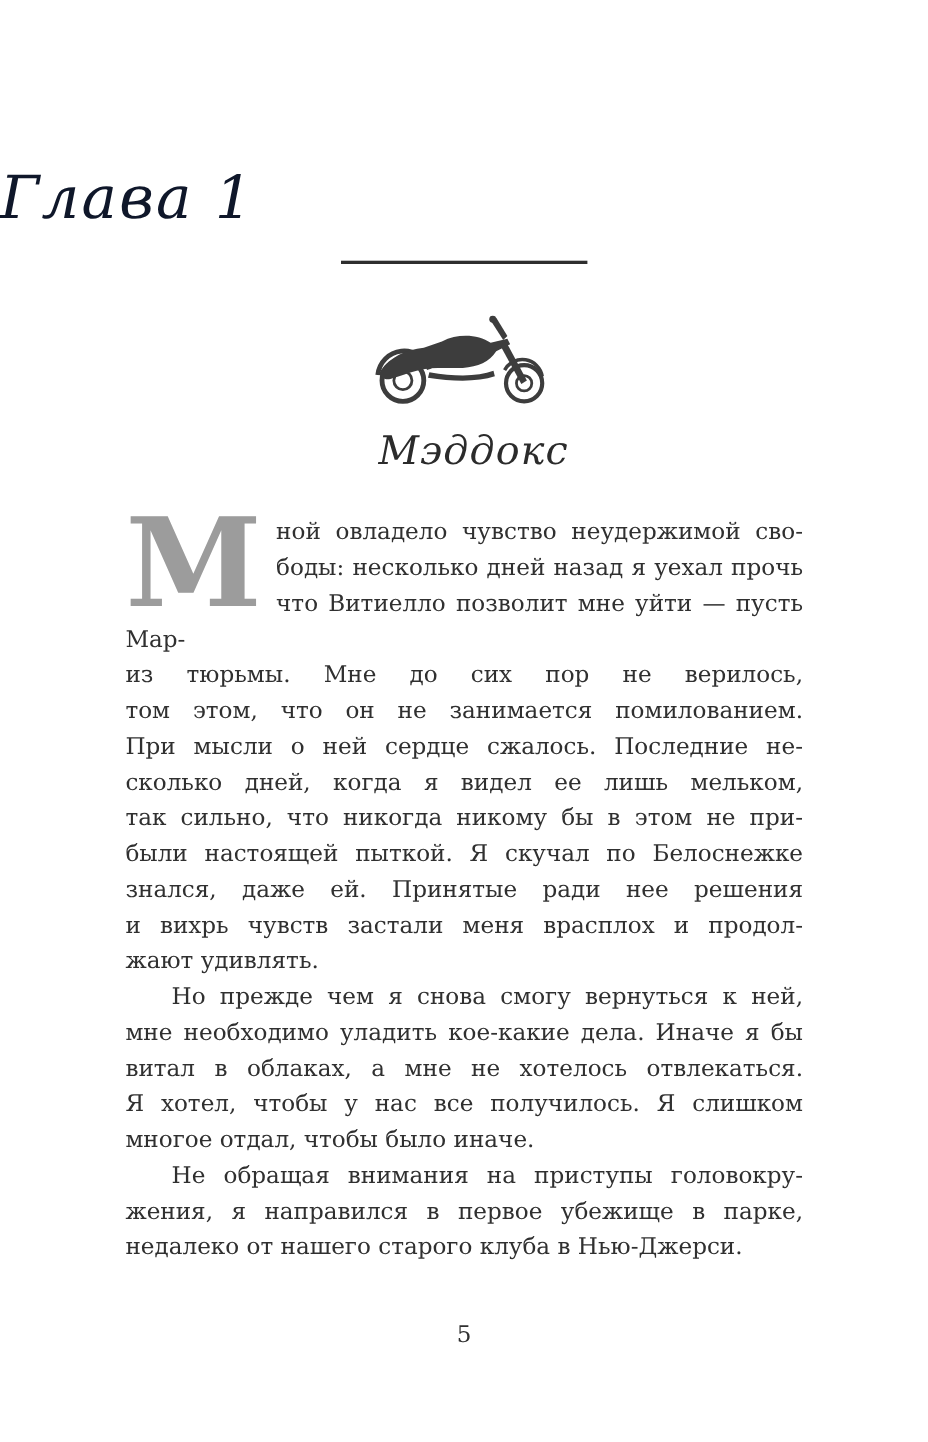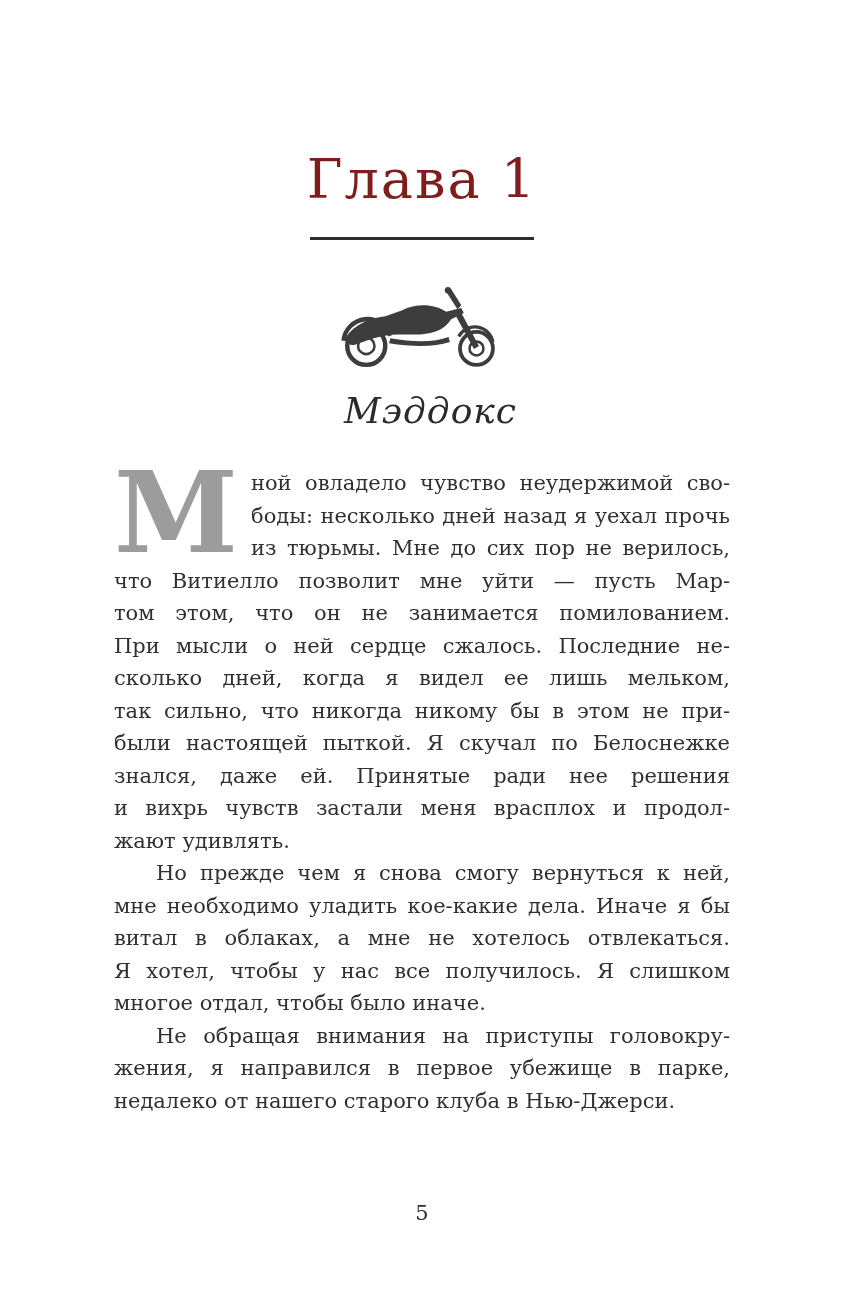--- a/index.html
+++ b/index.html
@@ -12,26 +12,27 @@
     width: 844px;
     height: 1311px;
     background: #ffffff;
     overflow: hidden;
     font-family: "DejaVu Serif", "Liberation Serif", serif;
     color: #2f2f2f;
   }
   .chapter-title {
     margin: 0;
     padding-top: 148px;
-    text-align: center;
+    text-align: left;
     font-family: "DejaVu Serif", "Liberation Serif", serif;
+    font-style: italic;
     font-weight: 400;
     font-size: 54px;
     letter-spacing: 2px;
-    color: #7f1d1d;
+    color: #0f172a;
   }
   .rule {
     width: 224px;
     height: 0;
     border-top: 3px solid #2e2e2e;
     margin: 26px auto 0 auto;
   }
   .illustration {
     margin: 26px auto 0 auto;
     width: 200px;
@@ -135,22 +136,22 @@
     </svg>
   </div>
 
   <h2 class="section-title">Мэддокс</h2>
 
   <div class="body-text" id="body-text">
       <div class="para">
         <span class="dropcap">М</span>
         <div class="line">ной овладело чувство неудержимой сво-</div>
         <div class="line">боды: несколько дней назад я уехал прочь</div>
+        <div class="line">что Витиелло позволит мне уйти — пусть Мар-</div>
         <div class="line">из тюрьмы. Мне до сих пор не верилось,</div>
-        <div class="line">что Витиелло позволит мне уйти — пусть Мар-</div>
         <div class="line">том этом, что он не занимается помилованием.</div>
         <div class="line">При мысли о ней сердце сжалось. Последние не-</div>
         <div class="line">сколько дней, когда я видел ее лишь мельком,</div>
         <div class="line">так сильно, что никогда никому бы в этом не при-</div>
         <div class="line">были настоящей пыткой. Я скучал по Белоснежке</div>
         <div class="line">знался, даже ей. Принятые ради нее решения</div>
         <div class="line">и вихрь чувств застали меня врасплох и продол-</div>
         <div class="line last">жают удивлять.</div>
       </div>
       <div class="para">

